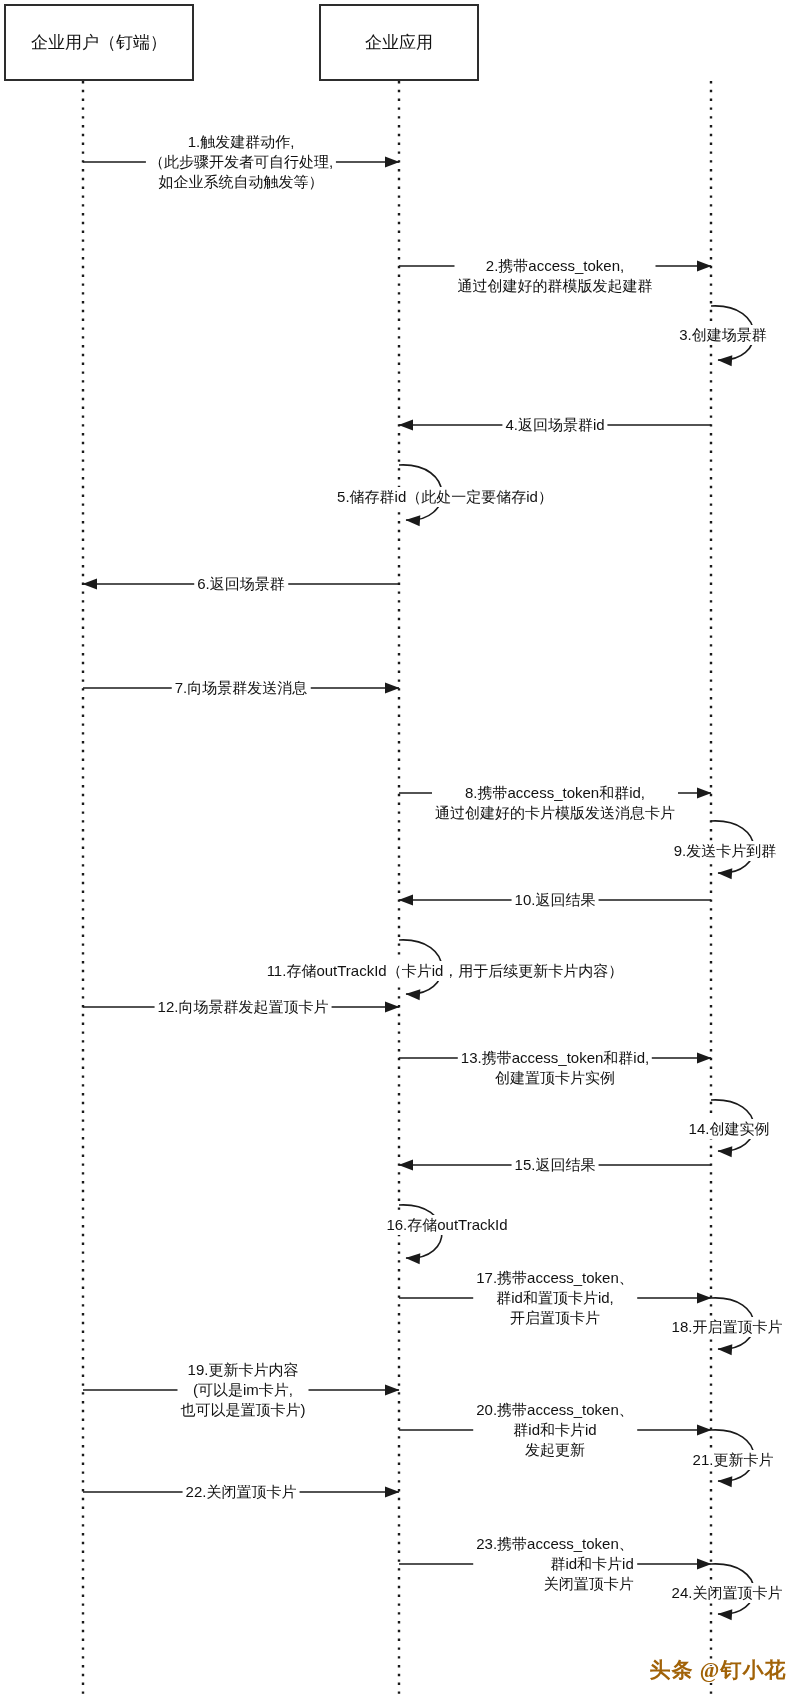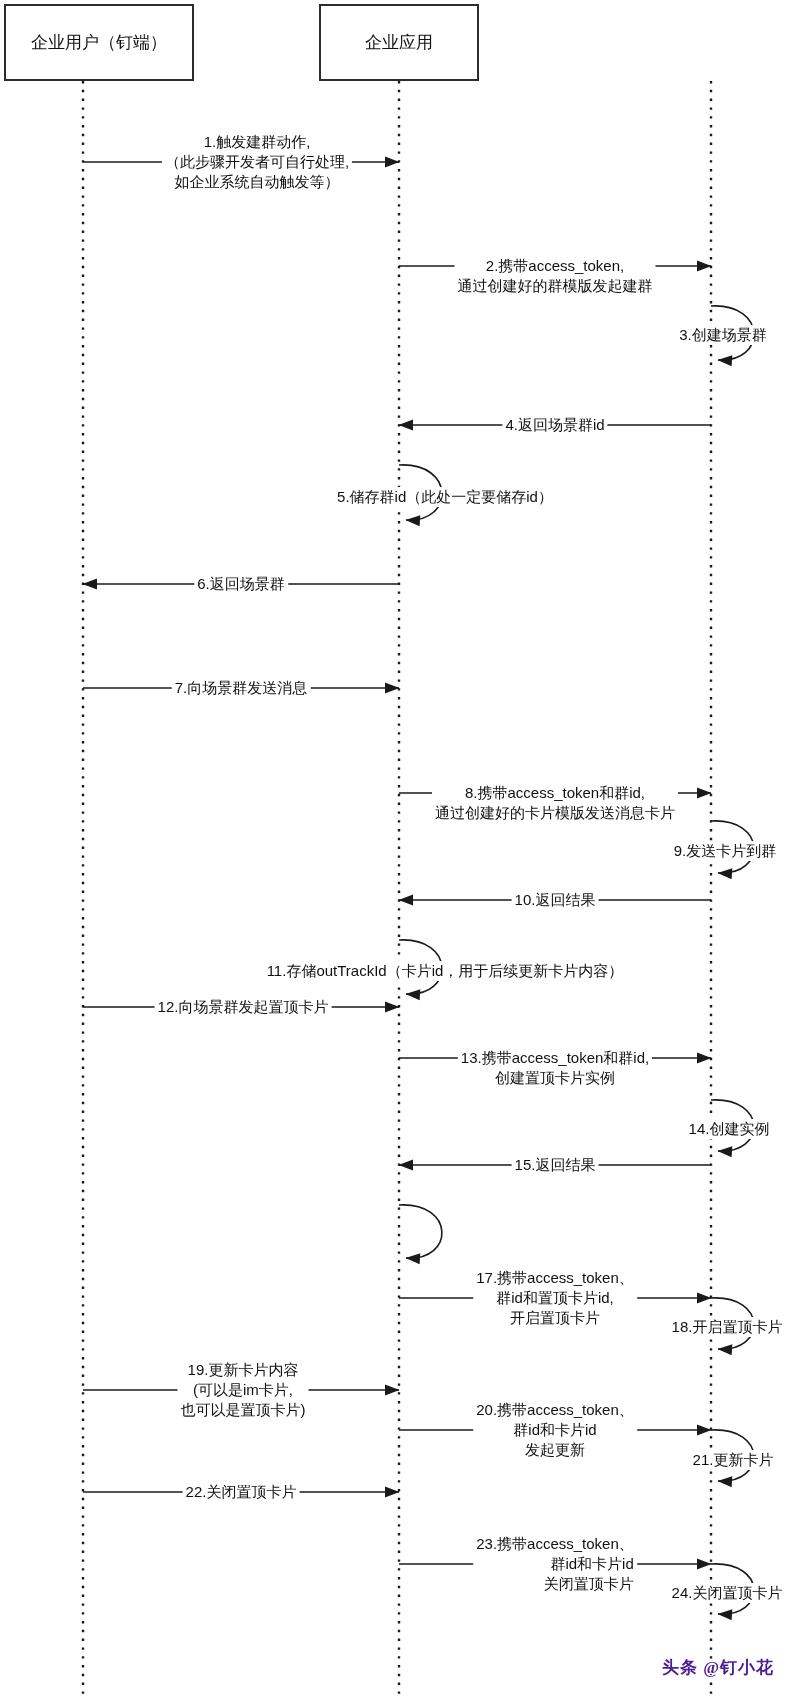--- a/index.html
+++ b/index.html
@@ -18,21 +18,21 @@
     font-size:17px;white-space:nowrap;z-index:3;
   }
   .msg-label{
     position:absolute;transform:translateX(-50%);text-align:center;
     font-size:15px;line-height:20px;background:#ffffff;padding:0 3px;
     white-space:nowrap;z-index:2;
   }
   .watermark{
     position:absolute;left:718px;top:1656px;transform:translateX(-50%);
     font-family:"Liberation Serif","DejaVu Serif",serif;
-    font-size:17px;font-weight:700;letter-spacing:1px;color:#4c1d95;
+    font-size:21px;font-weight:700;letter-spacing:1px;color:#a16207;
     white-space:nowrap;z-index:4;
     text-shadow:-1px -1px 0 #fff,1px -1px 0 #fff,-1px 1px 0 #fff,1px 1px 0 #fff;
   }
 </style>
 </head>
 <body>
 
 <div class="stage">
 
   <svg id="svg-canvas" class="canvas" width="800" height="1699" viewBox="0 0 800 1699">
@@ -71,21 +71,21 @@
     </svg>
 
   <div class="actor" style="left:4px;width:190px">
     <span>企业用户（钉端）</span>
   </div>
   <div class="actor" style="left:319px;width:160px">
     <span>企业应用</span>
   </div>
 
   <div id="labels">
-      <div class="msg-label" style="left: 241px; top: 132px; margin-left: 16px;">
+      <div class="msg-label" style="left: 241px; top: 132px;">
         <div>1.触发建群动作,</div>
         <div>（此步骤开发者可自行处理,</div>
         <div>如企业系统自动触发等）</div>
       </div>
       <div class="msg-label" style="left: 555px; top: 256px;">
         <div>2.携带access_token,</div>
         <div>通过创建好的群模版发起建群</div>
       </div>
       <div class="msg-label" style="left: 723px; top: 325px;">
         <div>3.创建场景群</div>
@@ -122,20 +122,21 @@
         <div>13.携带access_token和群id,</div>
         <div>创建置顶卡片实例</div>
       </div>
       <div class="msg-label" style="left: 729px; top: 1119px;">
         <div>14.创建实例</div>
       </div>
       <div class="msg-label" style="left: 555px; top: 1155px;">
         <div>15.返回结果</div>
       </div>
       <div class="msg-label" style="left: 447px; top: 1215px;">
+        <div>16.存储outTrackId</div>
       </div>
       <div class="msg-label" style="left: 555px; top: 1268px;">
         <div>17.携带access_token、</div>
         <div>群id和置顶卡片id,</div>
         <div>开启置顶卡片</div>
       </div>
       <div class="msg-label" style="left: 727px; top: 1317px;">
         <div>18.开启置顶卡片</div>
       </div>
       <div class="msg-label" style="left: 243px; top: 1360px;">

